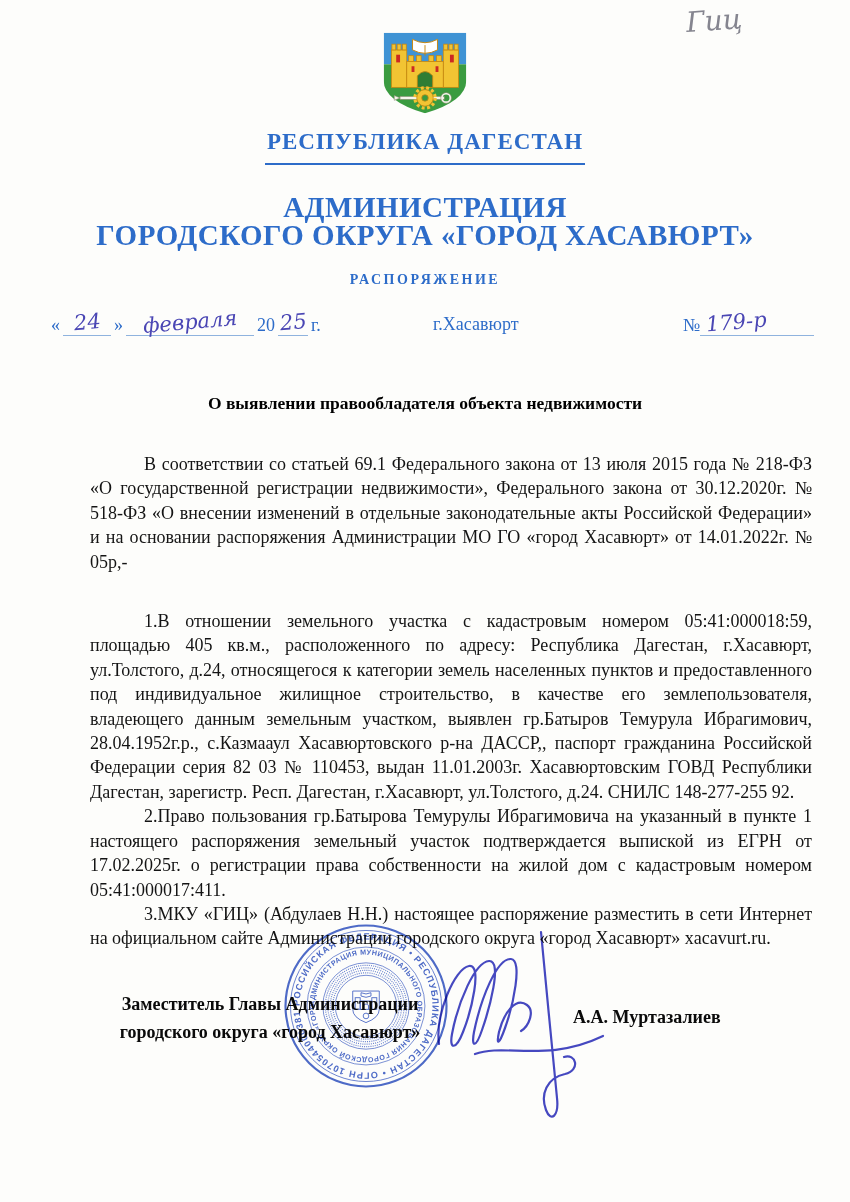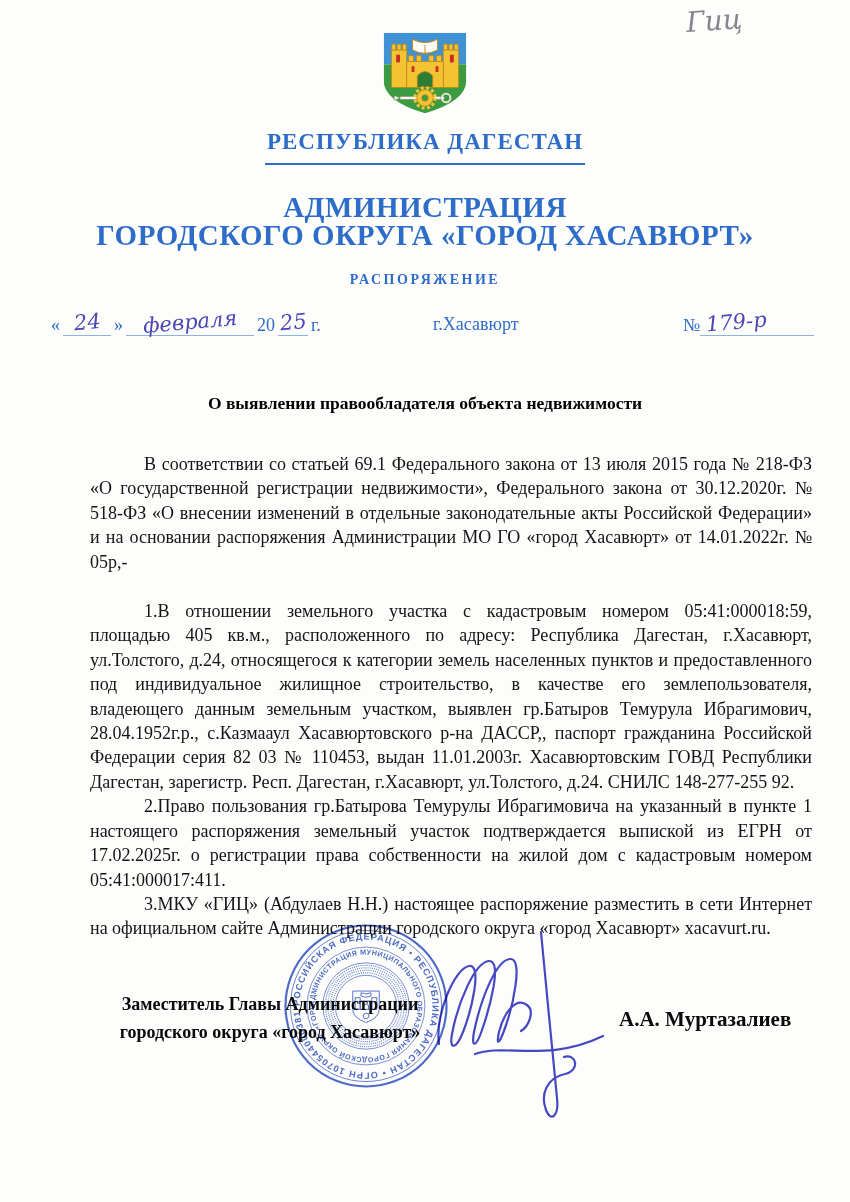--- a/index.html
+++ b/index.html
@@ -56,29 +56,29 @@
   
   .doc-title {
     position:absolute; top:393px; left:0; width:100%; text-align:center;
     font-size:17.5px; font-weight:bold; color:#000;
   }
   .body-text {
     position:absolute; top:452px; left:90px; width:722px;
     font-size:18px; line-height:24.4px; text-align:justify; color:#141414;
   }
   .body-text p { margin:0; text-indent:54px; }
-  .body-text p.intro { margin-bottom:25px; }
+  .body-text p.intro { margin-bottom:35px; }
   
   .sig-pos {
     position:absolute; left:96px; top:990px; width:348px; text-align:center;
     font-size:18px; font-weight:bold; line-height:28px; color:#0a0a0a;
   }
   .sig-name {
-    position:absolute; left:619px; top:1007px;
-    font-size:21px; font-weight:bold; color:#0a0a0a;
+    position:absolute; left:573px; top:1007px;
+    font-size:18px; font-weight:bold; color:#0a0a0a;
   }
   .stamp {
     position:absolute; left:283px; top:923px; width:166px; height:166px;
     mix-blend-mode:multiply; opacity:0.93;
   }
   .sign-scribble {
     position:absolute; left:425px; top:926px; width:185px; height:212px;
     mix-blend-mode:multiply;
   }
 </style>

